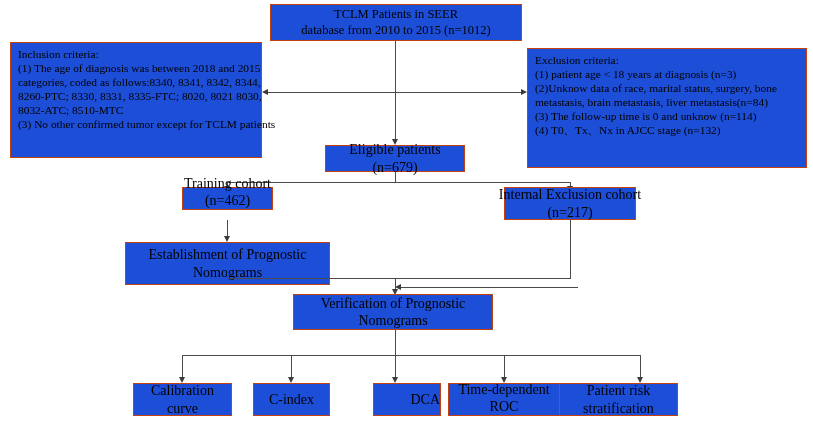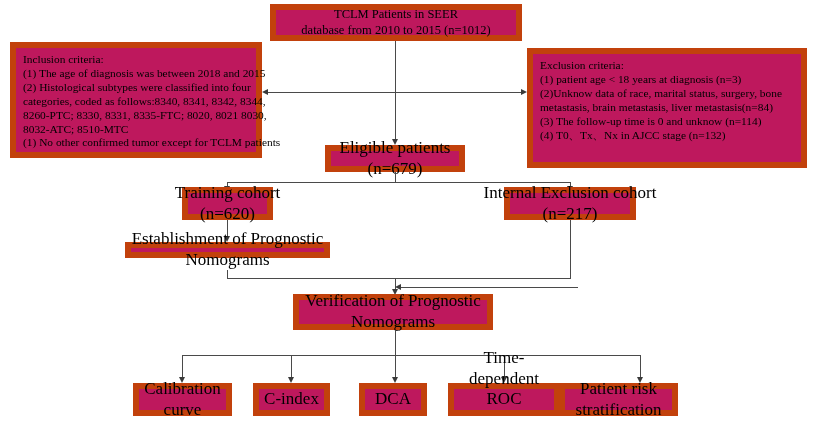--- a/index.html
+++ b/index.html
@@ -13,22 +13,22 @@
     width: 813px;
     height: 421px;
     background: #ffffff;
     font-family: "Liberation Serif", "DejaVu Serif", serif;
     color: #000000;
     overflow: hidden;
   }
   .box {
     position: absolute;
     box-sizing: border-box;
-    border: 6px solid #c2410c;
-    background: #be185d;
+    border: 1px solid #c2410c;
+    background: #1d4ed8;
     display: flex;
     align-items: center;
     justify-content: center;
     text-align: center;
     line-height: 1.22;
     color: #000;
   }
   .box.left-align {
     display: block;
     text-align: left;
@@ -61,46 +61,45 @@
     border-left: 6px solid #3a3a3a;
   }
   .arrow-left {
     border-top: 3.5px solid transparent;
     border-bottom: 3.5px solid transparent;
     border-right: 6px solid #3a3a3a;
   }
 
   
   .fs-head   { font-size: 12.5px; }
-  .fs-body   { font-size: 17px; }
+  .fs-body   { font-size: 14px; }
   .fs-crit   { font-size: 11.4px; }
 </style>
 </head>
 <body>
 
 <div id="canvas">
 
   <div class="box fs-head" style="left:270px; top:4px; width:252px; height:37px;">
     <div>
       <span class="line">TCLM Patients  in SEER</span>
       <span class="line">database from 2010 to 2015 (n=1012)</span>
     </div>
   </div>
 
   <div class="vline" style="left:395px; top:41px; height:98px;"></div>
   <div class="arrow-down" style="left:391.5px; top:139px;"></div>
 
   <div class="box left-align fs-crit" style="left:10px; top:42px; width:252px; height:116px;">
     <span class="line">Inclusion criteria:</span>
     <span class="line">(1) The age of diagnosis was between 2018 and 2015</span>
-    <span class="line">(2) Histological subtypes were classified into four</span>
     <span class="line">categories, coded as follows:8340, 8341, 8342, 8344,</span>
     <span class="line">8260-PTC; 8330, 8331, 8335-FTC; 8020, 8021 8030,</span>
     <span class="line">8032-ATC; 8510-MTC</span>
-    <span class="line">(1) No other confirmed tumor except for TCLM patients</span>
+    <span class="line">(3) No other confirmed tumor except for TCLM patients</span>
   </div>
 
   <div class="box left-align fs-crit" style="left:527px; top:48px; width:280px; height:120px;">
     <span class="line">Exclusion criteria:</span>
     <span class="line">(1) patient age &lt; 18 years at diagnosis (n=3)</span>
     <span class="line">(2)Unknow data of race, marital status, surgery, bone</span>
     <span class="line"> metastasis, brain metastasis, liver metastasis(n=84)</span>
     <span class="line">(3) The follow-up time is 0 and unknow (n=114)</span>
     <span class="line">(4) T0、Tx、Nx in AJCC stage (n=132)</span>
   </div>
@@ -114,38 +113,38 @@
     <span>Eligible patients (n=679)</span>
   </div>
 
   <div class="vline" style="left:395px; top:172px; height:10px;"></div>
   <div class="hline" style="left:227px; top:182px; width:344px;"></div>
   <div class="vline" style="left:227px; top:182px; height:5px;"></div>
   <div class="arrow-down" style="left:223.5px; top:186px;"></div>
   <div class="vline" style="left:570px; top:182px; height:5px;"></div>
   <div class="arrow-down" style="left:566.5px; top:186px;"></div>
 
-  <div class="box fs-body" style="left:182px; top:187px; width:91px; height:33px;">
+  <div class="box fs-body" style="left:182px; top:187px; width:91px; height:23px;align-items:flex-end;">
     <div>
       <span class="line">Training cohort</span>
-      <span class="line">(n=620)</span>
+      <span class="line">(n=462)</span>
     </div>
   </div>
 
   <div class="box fs-body" style="left:504px; top:187px; width:132px; height:33px;">
     <div>
       <span class="line">Internal Exclusion cohort</span>
       <span class="line">(n=217)</span>
     </div>
   </div>
 
   <div class="vline" style="left:227px; top:220px; height:17px;"></div>
   <div class="arrow-down" style="left:223.5px; top:236px;"></div>
 
-  <div class="box fs-body" style="left:125px; top:242px; width:205px; height:16px;">
+  <div class="box fs-body" style="left:125px; top:242px; width:205px; height:43px;">
     <span>Establishment of Prognostic Nomograms</span>
   </div>
 
   <div class="vline" style="left:227px; top:270px; height:9px;"></div>
   <div class="hline" style="left:227px; top:278px; width:344px;"></div>
 
   <div class="vline" style="left:570px; top:220px; height:59px;"></div>
 
   <div class="vline" style="left:395px; top:278px; height:15px;"></div>
   <div class="arrow-down" style="left:391.5px; top:289px;"></div>
@@ -177,21 +176,21 @@
   <div class="arrow-down" style="left:636.5px; top:377px;"></div>
 
   <div class="box fs-body" style="left:133px; top:383px; width:99px; height:33px;">
     <span>Calibration curve</span>
   </div>
 
   <div class="box fs-body" style="left:253px; top:383px; width:77px; height:33px;">
     <span>C-index</span>
   </div>
 
-  <div class="box fs-body" style="left:359px; top:383px; width:68px; height:33px;">
+  <div class="box fs-body" style="left:373px; top:383px; width:68px; height:33px;justify-content:flex-end;">
     <span>DCA</span>
   </div>
 
   <div class="box fs-body" style="left:448px; top:383px; width:112px; height:33px;align-items:flex-end;">
     <span>Time-dependent ROC</span>
   </div>
 
   <div class="box fs-body" style="left:559px; top:383px; width:119px; height:33px;">
     <span>Patient risk stratification</span>
   </div>

